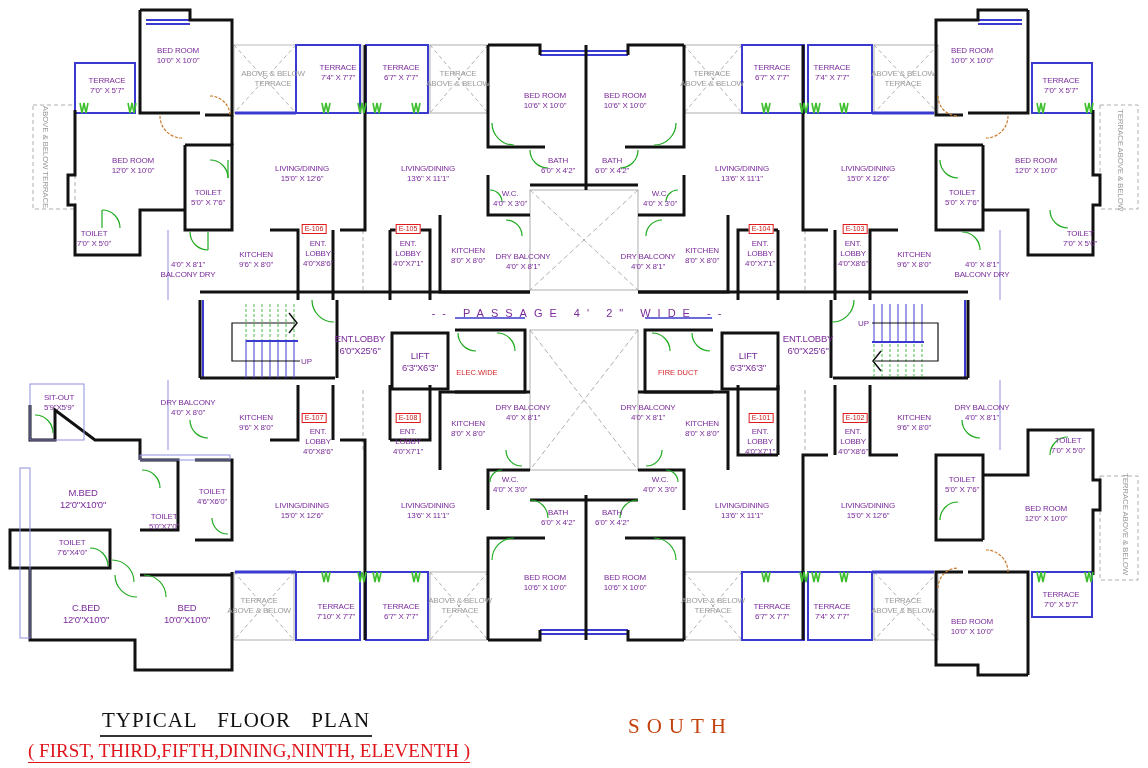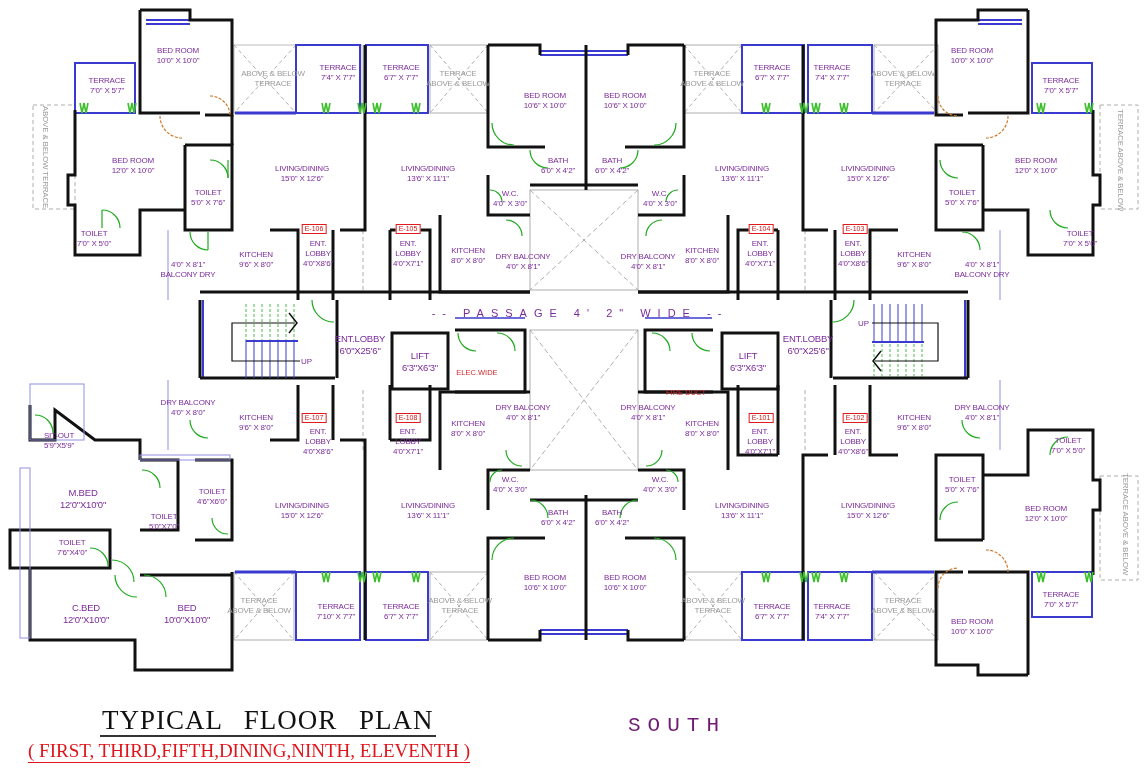--- a/index.html
+++ b/index.html
@@ -6,23 +6,23 @@
   body{width:1148px;height:768px;position:relative;overflow:hidden;font-family:"Liberation Sans",sans-serif;}
   #plan{position:absolute;left:0;top:0;width:1148px;height:768px;}
   .lbl{position:absolute;color:#7a2a9a;font-size:8px;line-height:10px;text-align:center;white-space:nowrap;transform:translate(-50%,-50%);font-family:"Liberation Sans",sans-serif;letter-spacing:-0.2px;}
   .lbl .dim{display:block;}
   .lbl.grey{color:#9a9a9a;}
   .lbl.big{font-size:9.5px;line-height:12px;}
   .lbl.vert{transform:translate(-50%,-50%) rotate(90deg);color:#9a9a9a;}
   .tag{position:absolute;border:1.5px solid #e01b1b;color:#c81818;font-size:7px;line-height:8px;padding:0 2px;background:#fff;transform:translate(-50%,-50%);font-family:"Liberation Sans",sans-serif;}
   .duct{position:absolute;color:#d6262b;font-size:7.5px;transform:translate(-50%,-50%);white-space:nowrap;}
   .passage{position:absolute;left:580px;top:313px;transform:translate(-50%,-50%);color:#7a2a9a;font-size:11px;letter-spacing:7px;white-space:nowrap;}
-  .title{position:absolute;left:100px;top:705px;font-family:"Liberation Serif",serif;font-size:27px;color:#111;letter-spacing:1px;word-spacing:14px;border-bottom:2px solid #333;line-height:30px;padding:0 2px;}
+  .title{position:absolute;left:100px;top:705px;font-family:"Liberation Serif",serif;font-size:21px;color:#111;letter-spacing:1px;word-spacing:14px;border-bottom:2px solid #333;line-height:30px;padding:0 2px;}
   .subtitle{position:absolute;left:28px;top:740px;font-family:"Liberation Serif",serif;font-size:19px;color:#e0151c;border-bottom:1.5px solid #e0151c;line-height:22px;}
-  .south{position:absolute;left:628px;top:714px;font-size:21px;color:#701a75;letter-spacing:7px;font-family:Liberation Mono, monospace;}
+  .south{position:absolute;left:628px;top:714px;font-size:21px;color:#c2410c;letter-spacing:7px;font-family:Liberation Serif, serif;}
   .up{position:absolute;font-size:8px;color:#7a2a9a;}
 </style>
 </head>
 <body>
 
 <svg id="plan" width="1148" height="768" viewBox="0 0 1148 768" xmlns="http://www.w3.org/2000/svg">
 
   <g stroke="#9a9a9a" stroke-width="0.8" fill="none">
     <rect x="234" y="45" width="128" height="68" stroke="#aaa"></rect>
     <line x1="234" y1="45" x2="296" y2="113" stroke-dasharray="4,3"></line>
@@ -433,21 +433,21 @@
       <span class="dim">7'0" X 5'0"</span>
     </div>
     <div class="lbl" style="left: 914px; top: 260px;">
       <span class="dim">KITCHEN</span>
       <span class="dim">9'6" X 8'0"</span>
     </div>
     <div class="lbl" style="left: 982px; top: 270px;">
       <span class="dim">4'0" X 8'1"</span>
       <span class="dim">BALCONY DRY</span>
     </div>
-    <div class="lbl" style="left: 59px; top: 403px; margin-top: 38px;">
+    <div class="lbl" style="left: 59px; top: 403px;">
       <span class="dim">SIT-OUT</span>
       <span class="dim">5'9"X5'9"</span>
     </div>
     <div class="lbl" style="left: 188px; top: 408px;">
       <span class="dim">DRY BALCONY</span>
       <span class="dim">4'0" X 8'0"</span>
     </div>
     <div class="lbl" style="left: 256px; top: 423px;">
       <span class="dim">KITCHEN</span>
       <span class="dim">9'6" X 8'0"</span>
@@ -629,21 +629,21 @@
 <div class="lbl" style="left:318px;top:442px;">ENT.<br>LOBBY<br>4'0"X8'6"</div>
 <div class="lbl" style="left:408px;top:442px;">ENT.<br>LOBBY<br>4'0"X7'1"</div>
 <div class="lbl" style="left:760px;top:442px;">ENT.<br>LOBBY<br>4'0"X7'1"</div>
 <div class="lbl" style="left:853px;top:442px;">ENT.<br>LOBBY<br>4'0"X8'6"</div>
 
 <div class="lbl big" style="left:360px;top:345px;"><span>ENT.LOBBY</span><span class="dim">6'0"X25'6"</span></div>
 <div class="lbl big" style="left:808px;top:345px;"><span>ENT.LOBBY</span><span class="dim">6'0"X25'6"</span></div>
 <div class="lbl big" style="left:420px;top:362px;"><span>LIFT</span><span class="dim">6'3"X6'3"</span></div>
 <div class="lbl big" style="left:748px;top:362px;"><span>LIFT</span><span class="dim">6'3"X6'3"</span></div>
 <div class="duct" style="left:477px;top:372px;">ELEC.WIDE</div>
-<div class="duct" style="left:678px;top:392px;margin-left:8px;">FIRE DUCT</div>
+<div class="duct" style="left:678px;top:372px;">FIRE DUCT</div>
 <div class="up" style="left:301px;top:357px;">UP</div>
 <div class="up" style="left:858px;top:319px;">UP</div>
 
 <div class="passage">-- PASSAGE 4' 2" WIDE --</div>
 
 <div class="title">TYPICAL FLOOR PLAN</div>
 <div class="subtitle">( FIRST, THIRD,FIFTH,DINING,NINTH, ELEVENTH )</div>
 <div class="south">SOUTH</div>
 
 </body></html>

